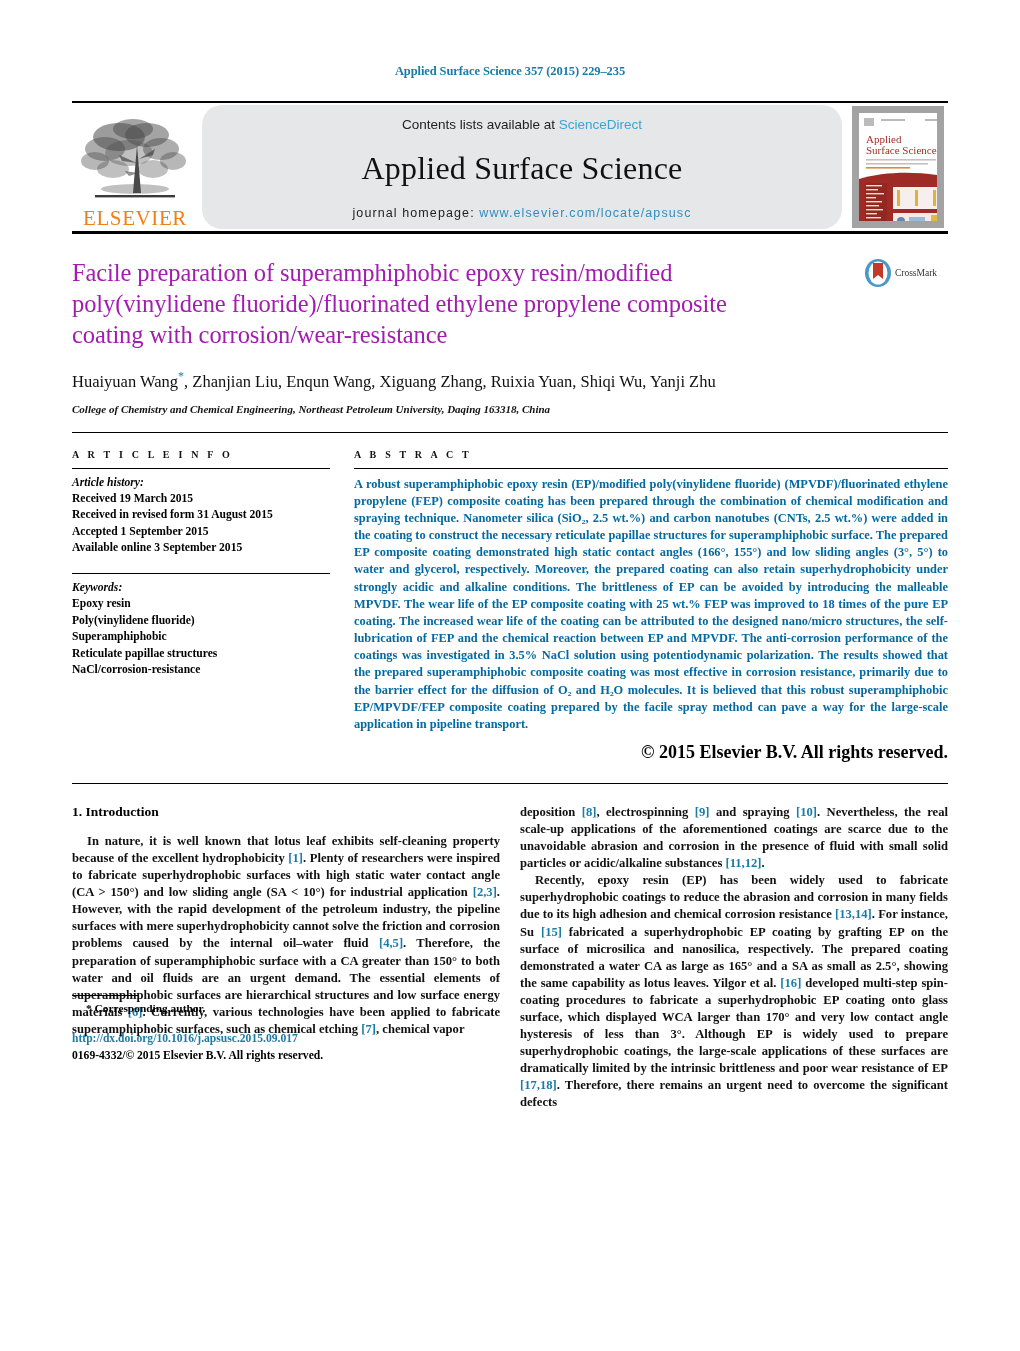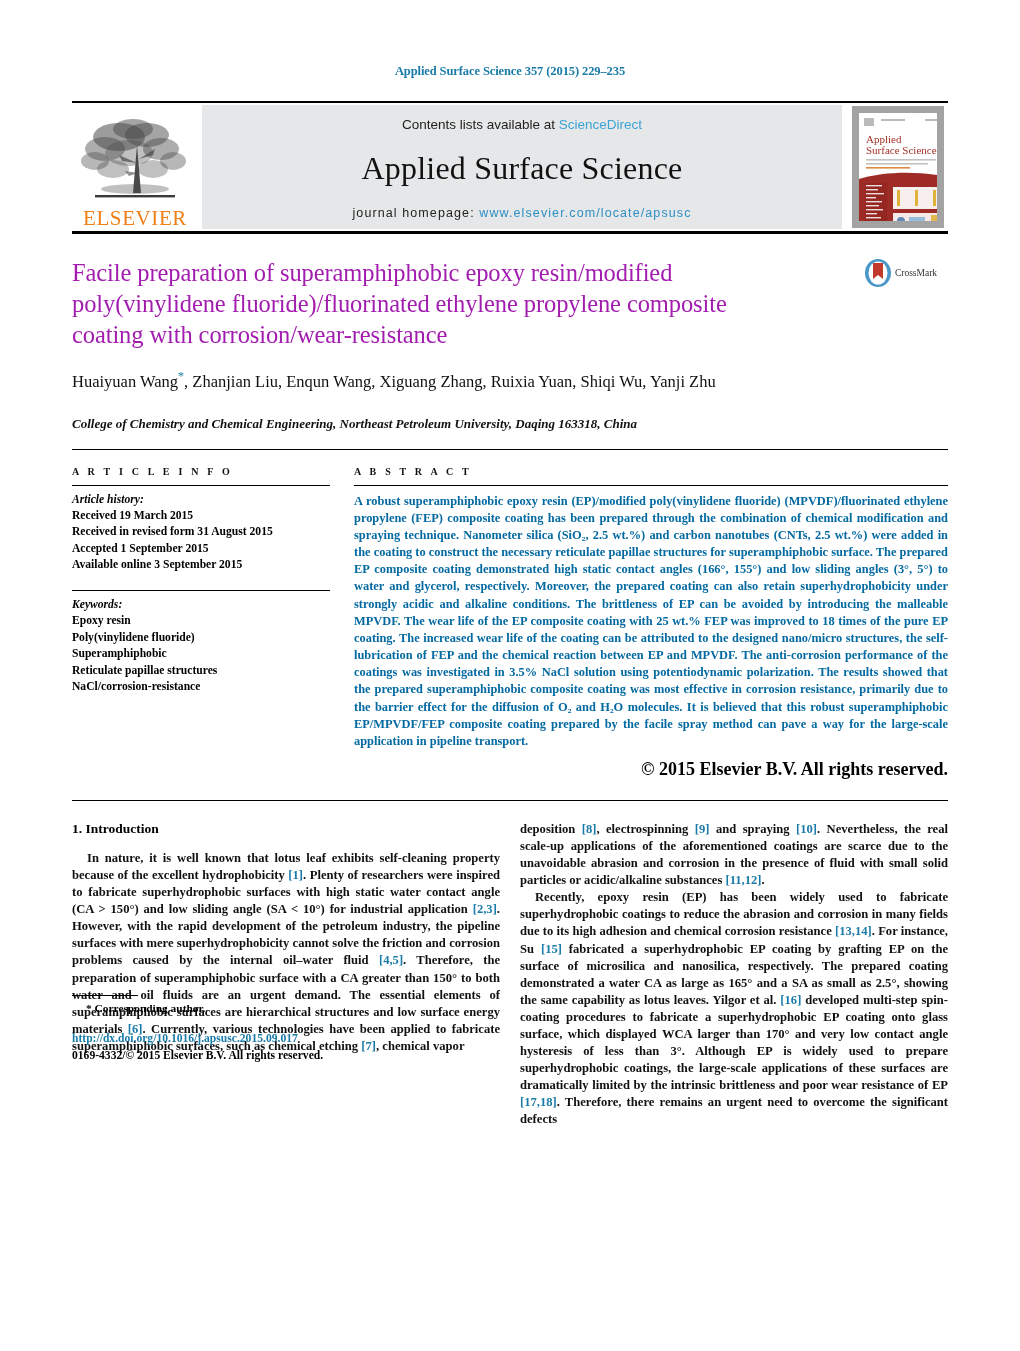--- a/index.html
+++ b/index.html
@@ -55,20 +55,21 @@
   }
   .masthead-center {
     flex: 1 1 auto;
     background: #e6e7e8;
     display: flex;
     flex-direction: column;
     align-items: center;
     justify-content: space-between;
     padding: 12px 0 9px 0;
     margin: 2px 6px 2px 4px;
+    border-radius: 20px;
   }
   .contents-line {
     font-family: "Liberation Sans", sans-serif;
     font-size: 13.5px;
     color: #222;
   }
   .contents-line .sd { color: #3ba4d4; }
   .journal-name {
     font-family: "Liberation Serif", serif;
     font-size: 32px;
@@ -136,25 +137,25 @@
   .authors {
     margin-top: 18px;
     font-family: "Liberation Serif", serif;
     font-size: 16.5px;
     line-height: 1.3;
     max-width: 760px;
     color: #111;
   }
   .authors .star { color: #1a7ba8; font-size: 12px; vertical-align: super; }
   .affiliation {
-    margin-top: 24px;
+    margin-top: 11px;
     font-family: "Liberation Serif", serif;
     font-style: italic;
     font-weight: bold;
-    font-size: 13px;
+    font-size: 11px;
     color: #111;
   }
   .title-rule {
     border-top: 1px solid #000;
     margin-top: 17px;
   }
 
   
   .info-abstract {
     display: flex;

